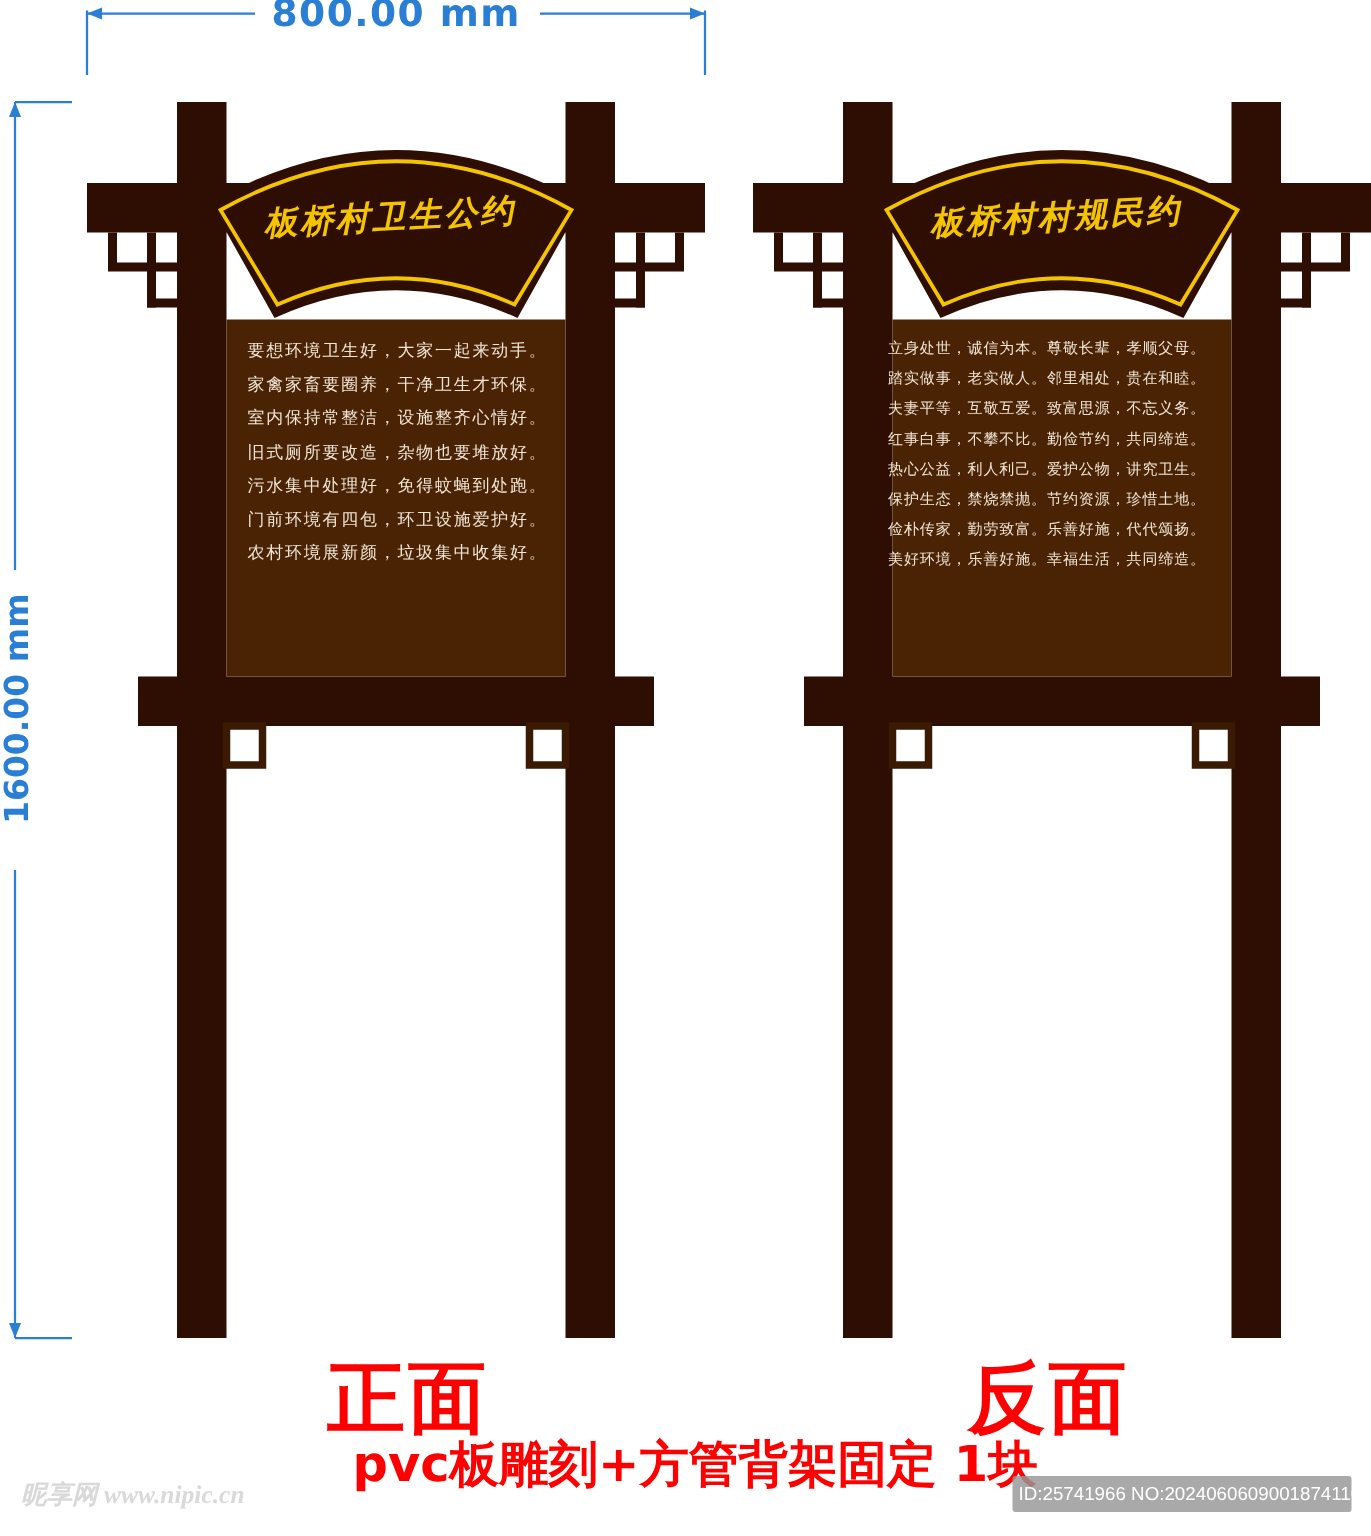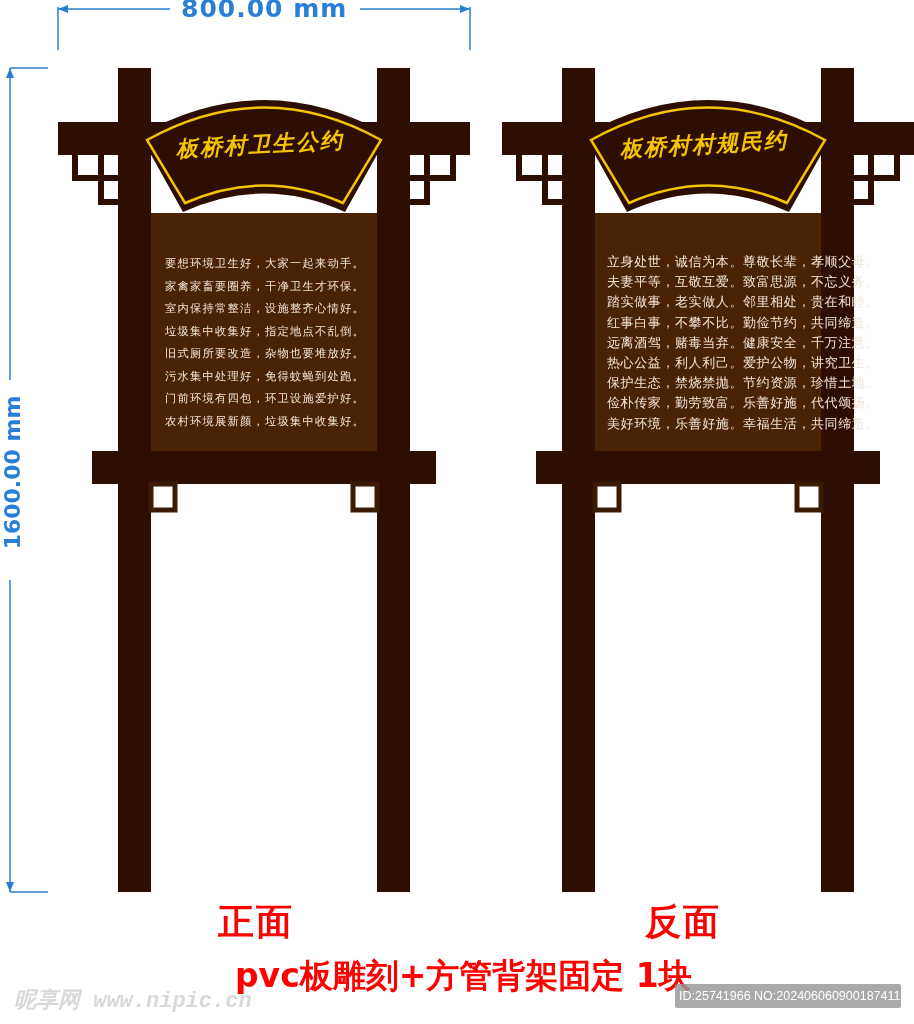--- a/index.html
+++ b/index.html
@@ -1,25 +1,25 @@
 <!DOCTYPE html>
 <html><head>
 <meta charset="utf-8">
 <style>
   html,body{margin:0;padding:0;background:#ffffff;}
   body{width:914px;height:1024px;position:relative;overflow:hidden;font-family:"DejaVu Sans",sans-serif;}
   .abs{position:absolute;}
   .dim-text{color:#2a7fd4;font-weight:bold;font-family:"DejaVu Sans",sans-serif;}
   #dim-width-label{left:175px;top:-6px;font-size:25px;letter-spacing:1px;background:#fff;padding:0 6px;}
   #dim-height-label{left:-78px;top:460px;font-size:22px;transform:rotate(-90deg);transform-origin:center;width:180px;text-align:center;background:#fff;}
-  .panel-lines{position:absolute;font-family:Liberation Serif, serif;color:#f1e6d6;font-size:11.5px;line-height:22.5px;letter-spacing:1.2px;white-space:nowrap;margin-top:28px;}
+  .panel-lines{position:absolute;font-family:Liberation Mono, monospace;color:#f1e6d6;font-size:11.5px;line-height:22.5px;letter-spacing:1.2px;white-space:nowrap;}
   .panel-lines div{height:22.5px;}
-  .side-label{position:absolute;color:#ff0000;font-weight:bold;font-size:36px;font-family:"DejaVu Sans",sans-serif;letter-spacing:2px;}
+  .side-label{position:absolute;color:#ff0000;font-weight:bold;font-size:52px;font-family:"DejaVu Sans",sans-serif;letter-spacing:2px;}
   #footer-caption{left:235px;top:954px;color:#ff0000;font-size:33px;font-weight:bold;font-family:"DejaVu Sans",sans-serif;white-space:nowrap;}
-  #watermark-site{left:14px;top:985px;color:#d9d9d9;font-size:22px;font-style:italic;font-weight:bold;white-space:nowrap;font-family:Liberation Mono, monospace;}
+  #watermark-site{left:14px;top:985px;color:#d9d9d9;font-size:17px;font-style:italic;font-weight:bold;white-space:nowrap;font-family:Liberation Serif, serif;}
   #watermark-id{left:675px;top:984px;width:222px;height:24px;background:rgba(150,150,150,0.82);color:#ffffff;font-size:12.5px;line-height:24px;padding-left:4px;white-space:nowrap;font-family:"Liberation Sans",sans-serif;border-radius:2px;}
   .sign-title{position:absolute;color:#f5c400;font-family:"DejaVu Serif",serif;font-style:italic;font-weight:bold;font-size:22px;letter-spacing:2px;white-space:nowrap;}
 </style>
 </head>
 <body>
 
 <svg class="abs" style="left:0;top:0" width="914" height="1024">
   <g stroke="#2a7fd4" stroke-width="1.5" fill="#2a7fd4">
 
     <line x1="58" y1="9" x2="170" y2="9"></line>
@@ -69,21 +69,20 @@
 
     <rect x="151" y="213" width="226" height="238" fill="#4a2204"></rect>
 
     <path d="M147,140 Q264,75 381,140 L343,203 Q264,168 185,203 Z" fill="none" stroke="#f5c400" stroke-width="2.5"></path>
   </svg>
   <div class="sign-title" style="left:176px;top:130px;transform:rotate(-3deg)">板桥村卫生公约</div>
   <div class="panel-lines" style="left:165px;top:224px;font-size:11.3px">
     <div>要想环境卫生好，大家一起来动手。</div>
     <div>家禽家畜要圈养，干净卫生才环保。</div>
     <div>室内保持常整洁，设施整齐心情好。</div>
-    <div>垃圾集中收集好，指定地点不乱倒。</div>
     <div>旧式厕所要改造，杂物也要堆放好。</div>
     <div>污水集中处理好，免得蚊蝇到处跑。</div>
     <div>门前环境有四包，环卫设施爱护好。</div>
     <div>农村环境展新颜，垃圾集中收集好。</div>
   </div>
   <div class="side-label" style="left:218px;top:898px">正面</div>
 </div>
 
 <div class="abs" style="left:0;top:0;width:914px;height:1024px;pointer-events:none">
   <svg class="abs" style="left:0;top:0" width="914" height="1024">
@@ -101,26 +100,25 @@
       <rect x="854" y="199" width="20" height="6"></rect>
       <rect x="536" y="451" width="344" height="33"></rect>
       <rect x="595" y="484" width="24" height="26" fill="none" stroke="#3a1a02" stroke-width="5"></rect>
       <rect x="797" y="484" width="24" height="26" fill="none" stroke="#3a1a02" stroke-width="5"></rect>
       <path d="M584,135 Q708,65 832,135 L789,212 Q708,175 627,212 Z"></path>
     </g>
     <rect x="595" y="213" width="226" height="238" fill="#4a2204"></rect>
     <path d="M591,140 Q708,75 825,140 L787,203 Q708,168 629,203 Z" fill="none" stroke="#f5c400" stroke-width="2.5"></path>
   </svg>
   <div class="sign-title" style="left:620px;top:130px;transform:rotate(-3deg)">板桥村村规民约</div>
-  <div class="panel-lines" style="left:607px;top:224px;font-size:13px;line-height:20.2px;letter-spacing:0.6px">
+  <div class="panel-lines" style="left:592px;top:224px;font-size:10px;line-height:20.2px;letter-spacing:0.6px">
     <div style="height:20.2px">立身处世，诚信为本。尊敬长辈，孝顺父母。</div>
+    <div style="height:20.2px">踏实做事，老实做人。邻里相处，贵在和睦。</div>
     <div style="height:20.2px">夫妻平等，互敬互爱。致富思源，不忘义务。</div>
-    <div style="height:20.2px">踏实做事，老实做人。邻里相处，贵在和睦。</div>
     <div style="height:20.2px">红事白事，不攀不比。勤俭节约，共同缔造。</div>
-    <div style="height:20.2px">远离酒驾，赌毒当弃。健康安全，千万注意。</div>
     <div style="height:20.2px">热心公益，利人利己。爱护公物，讲究卫生。</div>
     <div style="height:20.2px">保护生态，禁烧禁抛。节约资源，珍惜土地。</div>
     <div style="height:20.2px">俭朴传家，勤劳致富。乐善好施，代代颂扬。</div>
     <div style="height:20.2px">美好环境，乐善好施。幸福生活，共同缔造。</div>
   </div>
   <div class="side-label" style="left:645px;top:898px">反面</div>
 </div>
 
 <div class="abs" id="watermark-site">昵享网 www.nipic.cn</div>
 <div class="abs" id="footer-caption">pvc板雕刻+方管背架固定 1块</div>

